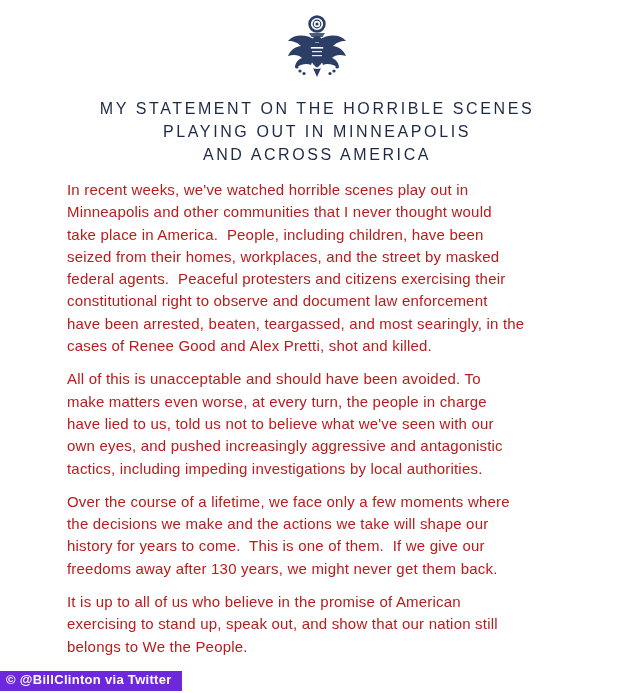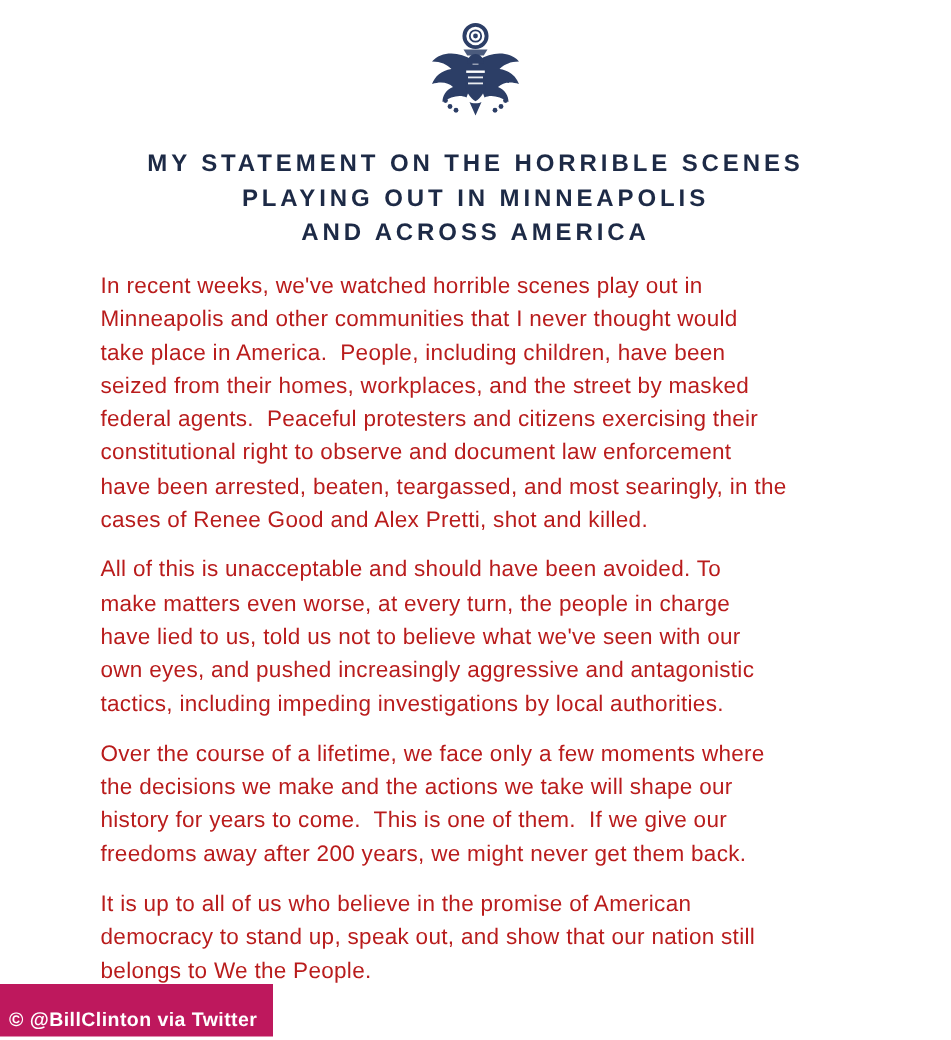--- a/index.html
+++ b/index.html
@@ -16,21 +16,21 @@
     overflow: hidden;
   }
   .seal-wrap {
     padding-top: 14px;
     text-align: center;
   }
   .title {
     margin: 13px 0 0 0;
     text-align: center;
     font-size: 16px;
-    font-weight: bold;
+    font-weight: normal;
     letter-spacing: 2.6px;
     line-height: 23px;
     color: #1d2a46;
     white-space: pre-line;
   }
   .date {
     margin-top: 12px;
     text-align: center;
     font-size: 10px;
     font-weight: bold;
@@ -46,26 +46,26 @@
     font-size: 15px;
     line-height: 22.3px;
     letter-spacing: 0.2px;
     color: #b91c1c;
     white-space: pre-wrap;
   }
   .watermark {
     position: absolute;
     left: 0;
     bottom: 2px;
-    background: #be185d;
+    background: #6d28d9;
     color: #ffffff;
     font-size: 13px;
     font-weight: bold;
     letter-spacing: 0.3px;
-    padding: 16px 10px 4px 6px;
+    padding: 1px 10px 4px 6px;
   }
 </style>
 </head>
 <body>
 
 <div class="page">
 
   <div class="seal-wrap">
     <span>
       <svg width="82" height="66" viewBox="0 0 82 66" aria-hidden="true">
@@ -108,21 +108,21 @@
 have been arrested, beaten, teargassed, and most searingly, in the
 cases of Renee Good and Alex Pretti, shot and killed.</p>
     <p class="para">All of this is unacceptable and should have been avoided. To
 make matters even worse, at every turn, the people in charge
 have lied to us, told us not to believe what we've seen with our
 own eyes, and pushed increasingly aggressive and antagonistic
 tactics, including impeding investigations by local authorities.</p>
     <p class="para">Over the course of a lifetime, we face only a few moments where
 the decisions we make and the actions we take will shape our
 history for years to come.  This is one of them.  If we give our
-freedoms away after 200 years, we might never get them back.</p>
+freedoms away after 130 years, we might never get them back.</p>
     <p class="para">It is up to all of us who believe in the promise of American
-democracy to stand up, speak out, and show that our nation still
+exercising to stand up, speak out, and show that our nation still
 belongs to We the People.</p>
   </div>
 
   <div class="watermark">© @BillClinton via Twitter</div>
 
 </div>
 
 </body></html>

